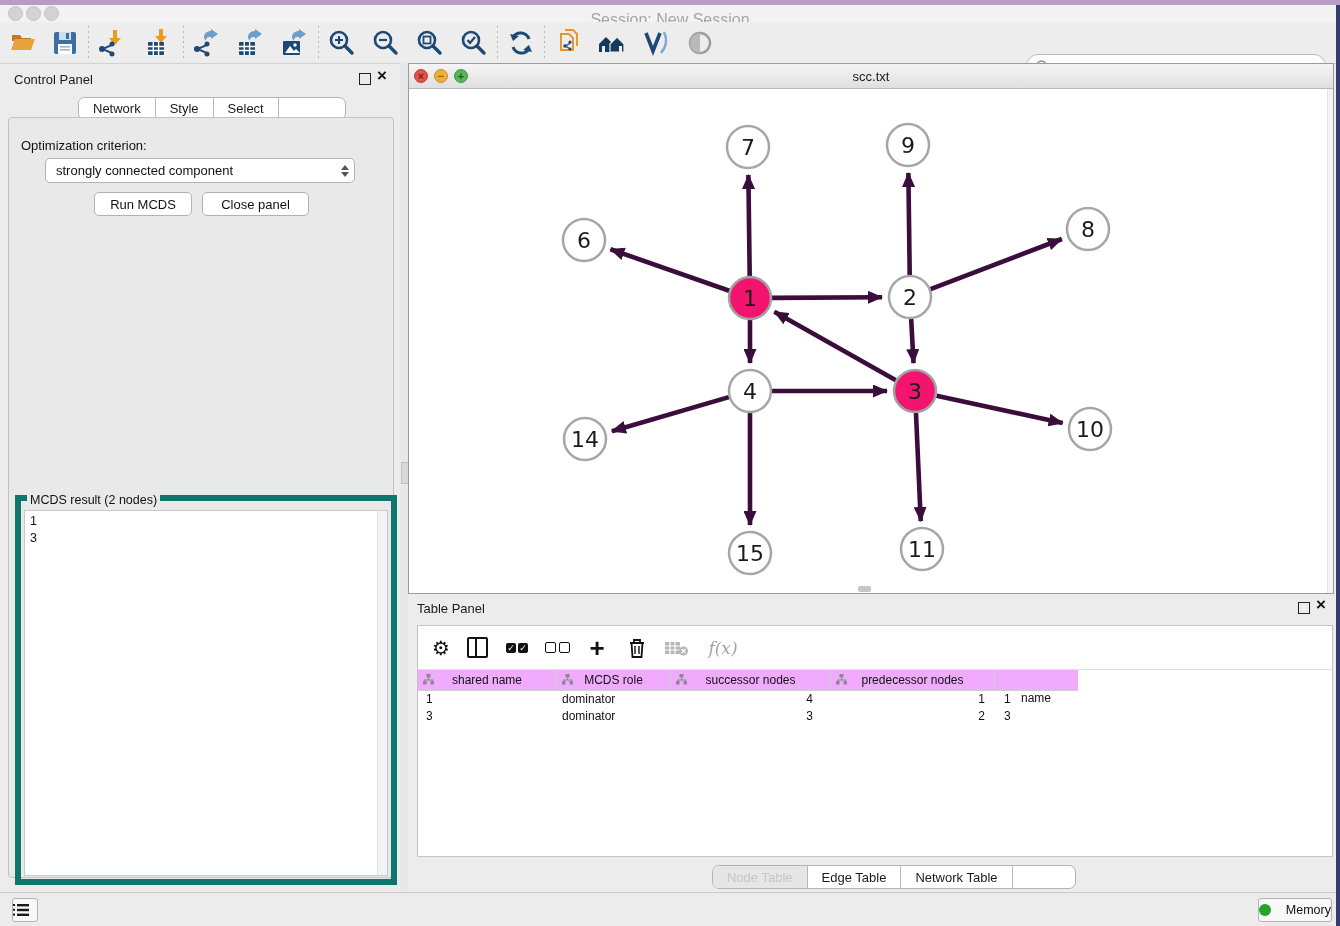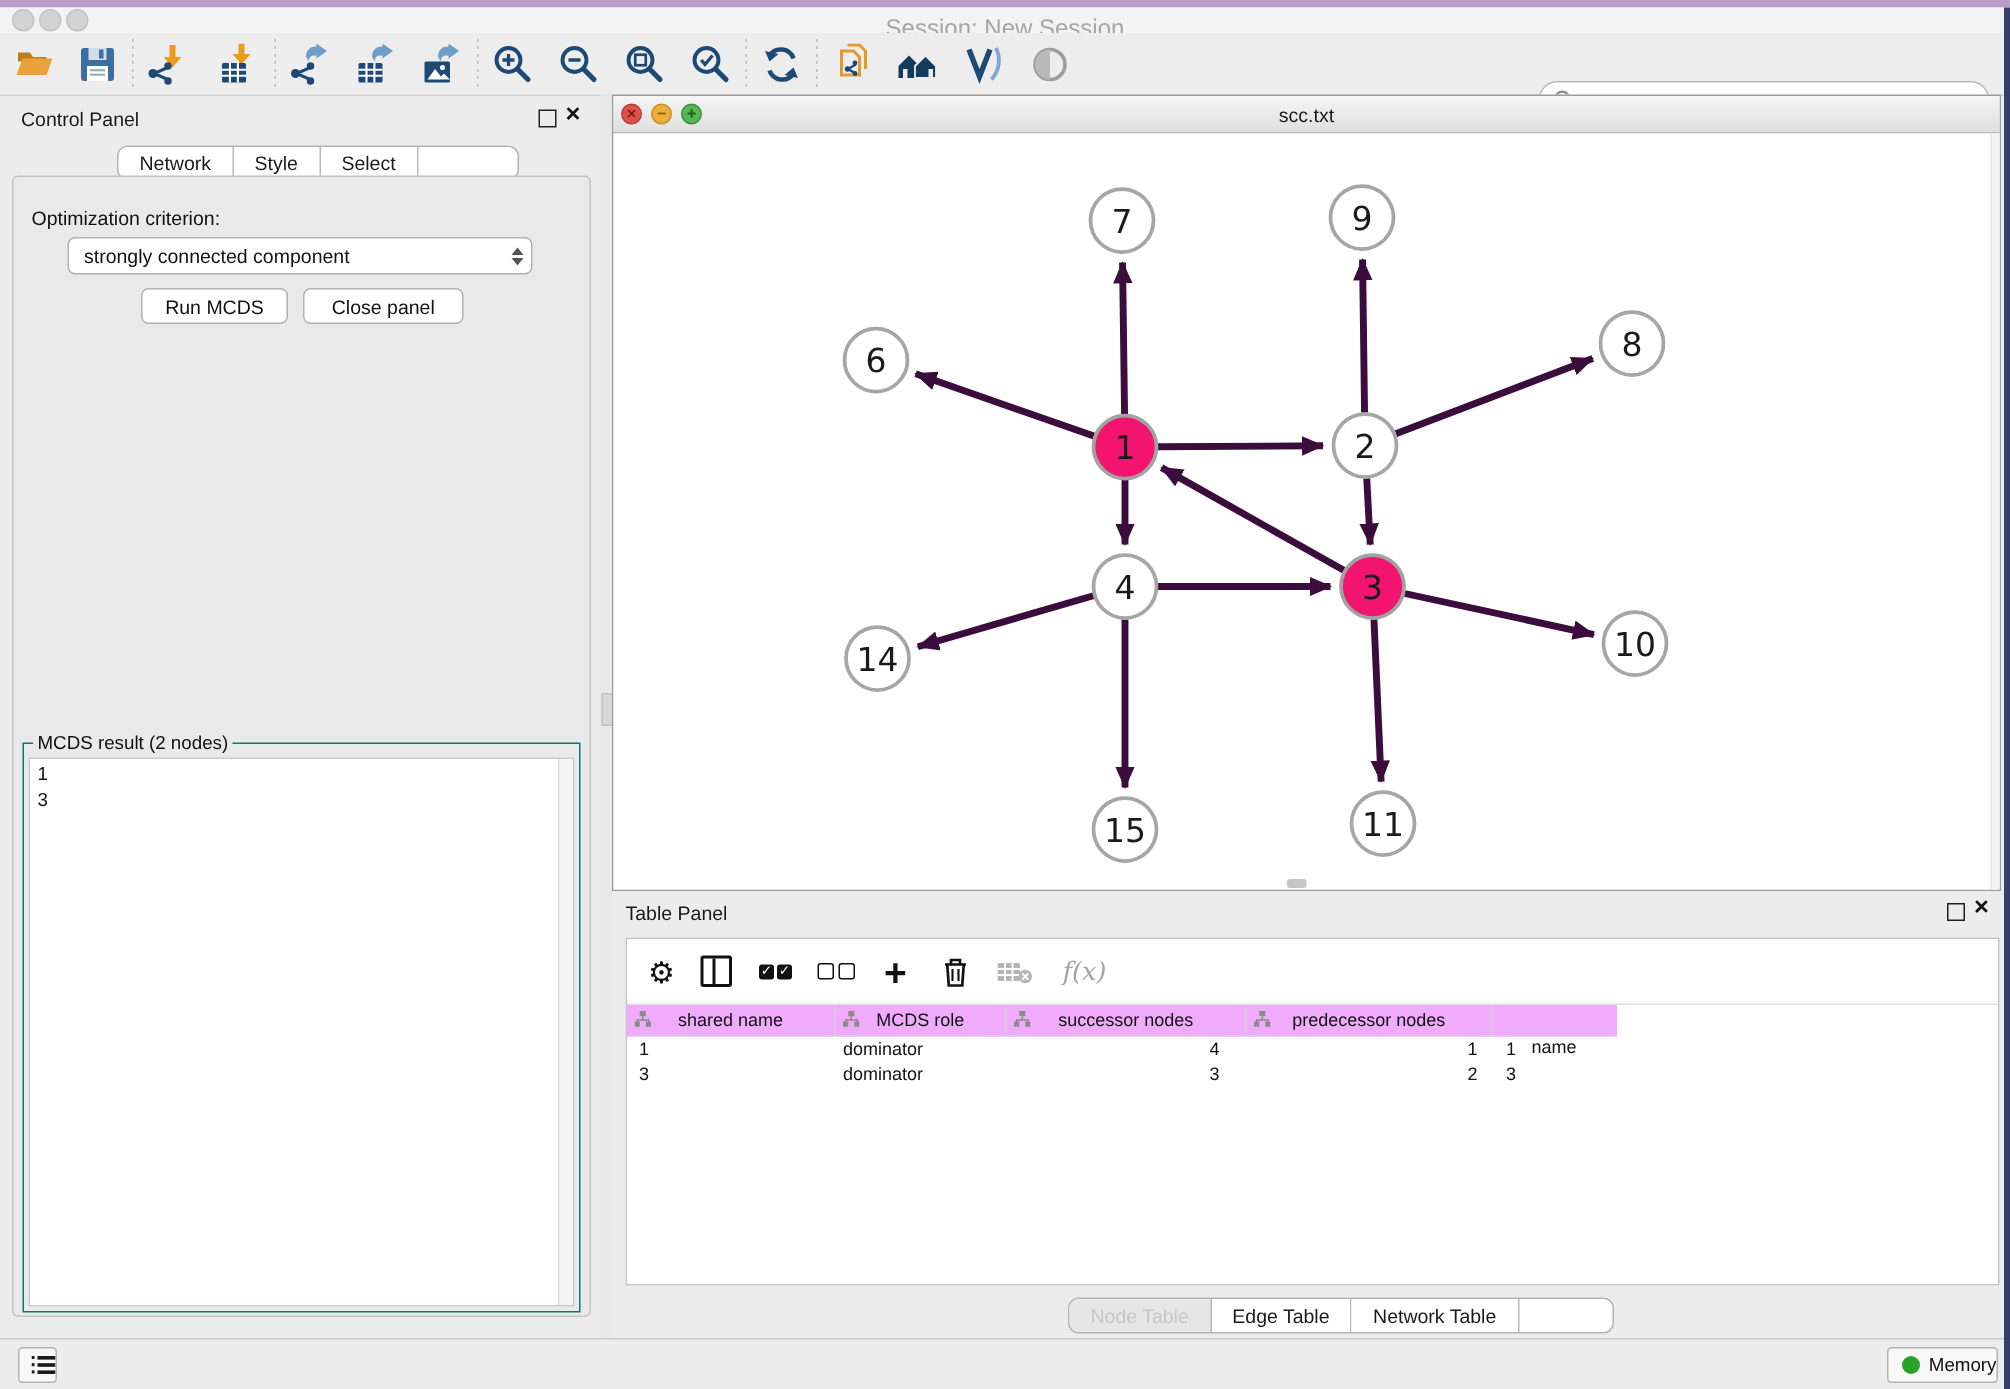--- a/index.html
+++ b/index.html
@@ -34,21 +34,21 @@
   .cp-body{left:8px;top:117px;width:384px;height:759px;background:#e9e9e9;border:1px solid #c2c2c2;border-radius:4px;}
   .opt-label{left:12px;top:20px;width:384px;font-size:13px;color:#111;}
   .dropdown{left:36px;top:40px;width:308px;height:23px;background:#fff;border:1px solid #b3b3b3;border-radius:5px;
             display:flex;align-items:center;}
   .dd-text{font-size:13px;color:#111;padding-left:10px;flex:1;}
   .dd-stepper{width:18px;height:100%;display:flex;flex-direction:column;align-items:center;justify-content:center;gap:2px;border-left:none;}
   .tri-up{width:0;height:0;border-left:4px solid transparent;border-right:4px solid transparent;border-bottom:5px solid #555;}
   .tri-dn{width:0;height:0;border-left:4px solid transparent;border-right:4px solid transparent;border-top:5px solid #555;}
   .cp-btn{height:22px;background:#fff;border:1px solid #b2b2b2;border-radius:5px;font-size:13px;color:#111;
           display:flex;align-items:center;justify-content:center;}
-  .groupbox{left:6px;top:377px;width:370px;height:378px;border:1px solid #0f766e;}
+  .groupbox{left:6px;top:377px;width:370px;height:378px;border:6px solid #0f766e;}
   .legend{position:absolute;left:6px;top:-8px;background:#e9e9e9;font-size:12.5px;color:#111;padding:0 3px;}
   .result-area{position:absolute;left:3px;top:9px;width:362px;height:364px;background:#fff;border:1px solid #c9c9c9;}
   .result-text{position:absolute;left:5px;top:2px;font-size:12.5px;color:#111;line-height:17px;white-space:pre-line;}
   .result-scroll{position:absolute;right:0;top:0;width:9px;height:100%;background:#f4f4f4;border-left:1px solid #e2e2e2;}
   
   .splitter{left:400px;top:63px;width:8px;height:829px;background:#e8e8e8;}
   .grip{position:absolute;left:1px;top:399px;width:6px;height:20px;background:#d8d8d8;border:1px solid #c2c2c2;}
   
   .netframe{left:408px;top:63px;width:926px;height:531px;border:1px solid #9b9b9b;background:#fff;box-sizing:border-box;}
   .net-titlebar{position:absolute;left:0;top:0;width:100%;height:25px;
@@ -77,21 +77,21 @@
          border-bottom:1px solid #cfcfcf;display:flex;}
   .th{position:relative;display:flex;align-items:center;justify-content:center;font-size:12px;color:#111;
       border-right:1px solid #cfcfcf;box-sizing:border-box;}
   .th .tree{position:absolute;left:5px;top:4px;}
   .trow{position:absolute;left:0;width:660px;height:17px;display:flex;font-size:12px;color:#111;}
   .td{box-sizing:border-box;}
   .bottom-tabs{left:712px;top:865px;height:22px;justify-content:flex-end;}
   
   .statusbar{left:0;top:892px;width:1340px;height:34px;background:#ececec;border-top:1px solid #c9c9c9;box-sizing:border-box;}
   .sb-btn{position:absolute;top:5px;height:24px;background:#f8f8f8;border:1px solid #b3b3b3;border-radius:3px;
-          display:flex;align-items:center;justify-content:flex-end;box-sizing:border-box;}
+          display:flex;align-items:center;justify-content:space-between;box-sizing:border-box;}
   .mem-dot{width:12px;height:12px;border-radius:50%;background:#28a228;margin-right:6px;}
   .right-accent{left:1336px;top:5px;width:4px;height:921px;background:#33406f;}
 </style>
 </head>
 <body>
 
 <div class="window">
 
   <div class="abs top-accent"></div>
   <div class="abs titlebar">

